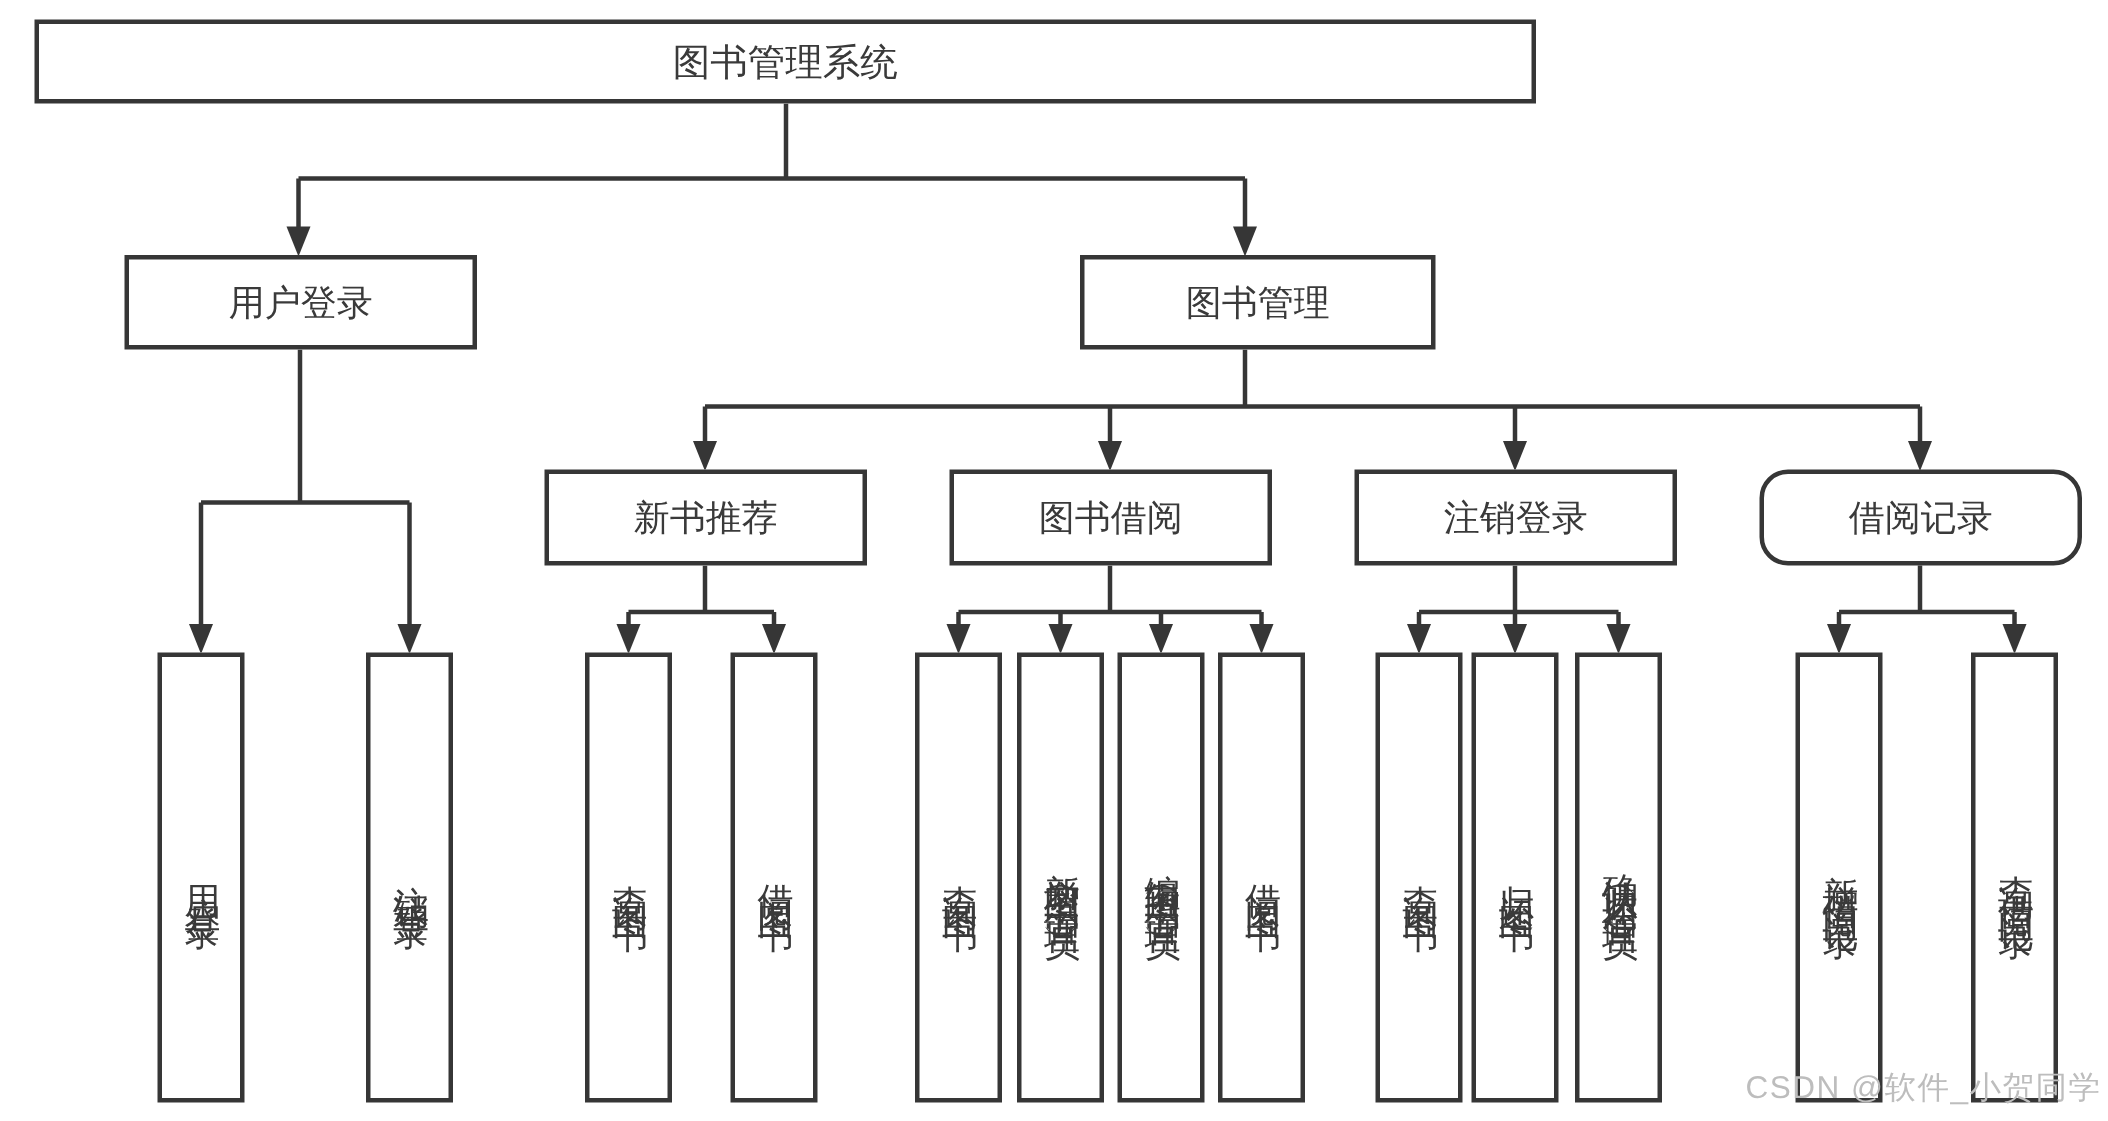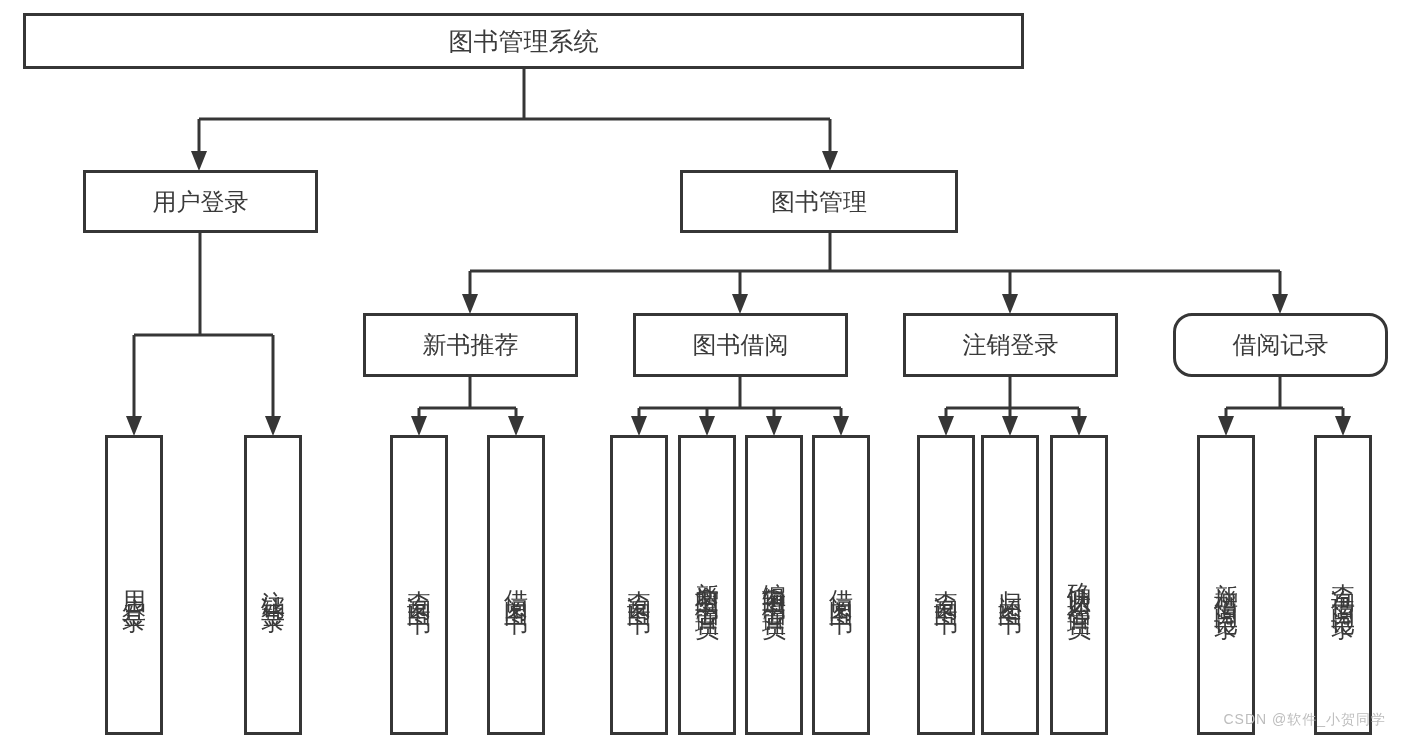--- a/index.html
+++ b/index.html
@@ -37,21 +37,21 @@
     align-items: center;
     justify-content: center;
     color: var(--text);
     z-index: 2;
   }
   .box .lbl { text-align: right; }
 
   .lvl1 { left: 23px; top: 13px; width: 1001px; height: 56px; font-size: 25px; }
   .lvl2 { top: 170px; height: 63px; font-size: 24px; }
   .lvl2.user  { left: 83px;  width: 235px; }
-  .lvl2.mgmt  { left: 680px; width: 278px; }
+  .lvl2.mgmt  { left: 720px; width: 237px; }
 
   .lvl3 { top: 313px; width: 215px; height: 64px; font-size: 24px; }
   .lvl3.g0 { left: 363px; }
   .lvl3.g1 { left: 633px; }
   .lvl3.g2 { left: 903px; }
   .lvl3.g3 { left: 1173px; border-radius: 19px; }
 
   .leaf {
     top: 435px; width: 58px; height: 300px;
     font-size: 24px;
@@ -74,23 +74,23 @@
   .leaf.d0 { left: 917px; }
   .leaf.d1 { left: 981px; }
   .leaf.d2 { left: 1050px; }
   .leaf.e0 { left: 1197px; }
   .leaf.e1 { left: 1314px; }
   
   .leaf.c1 .lbl, .leaf.c2 .lbl, .leaf.d2 .lbl { letter-spacing: 5px; }
 
   .watermark {
     position: absolute;
-    right: 19px;
+    right: 4px;
     top: 711px;
-    font-size: 14px;
+    font-size: 21px;
     color: var(--wm);
     z-index: 5;
     letter-spacing: 1px;
   }
 </style>
 </head>
 <body>
 
 <div class="stage">
 

